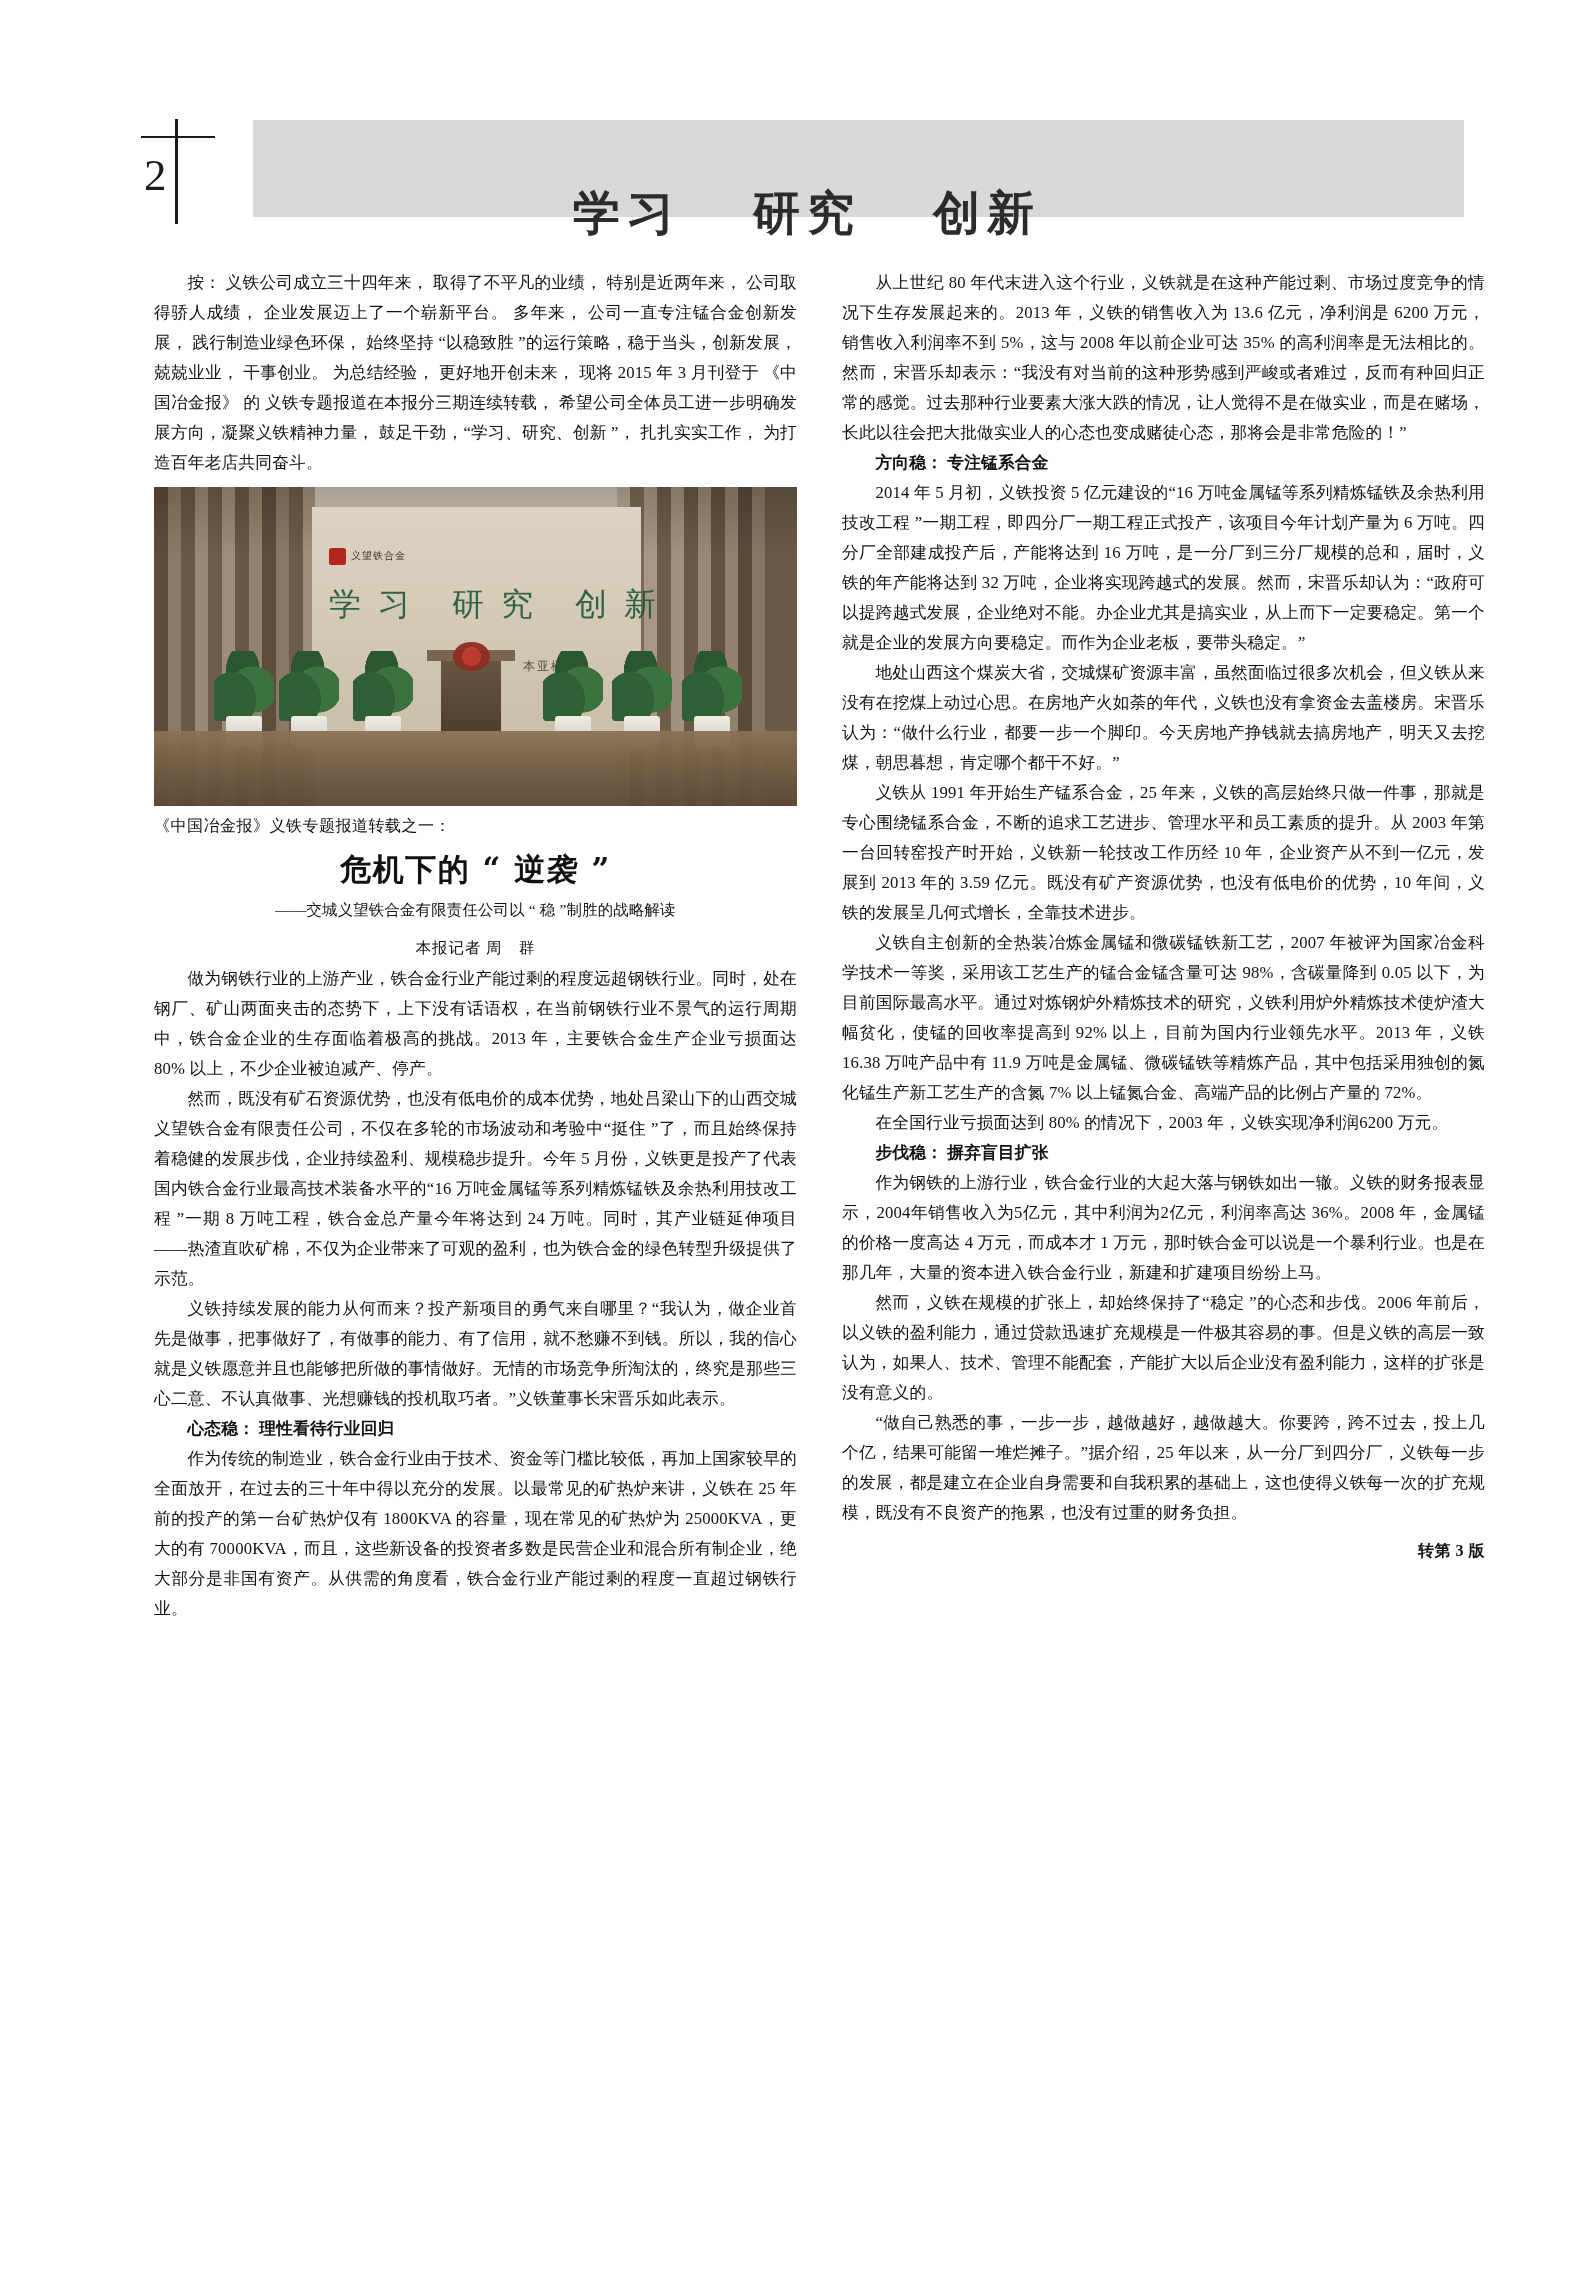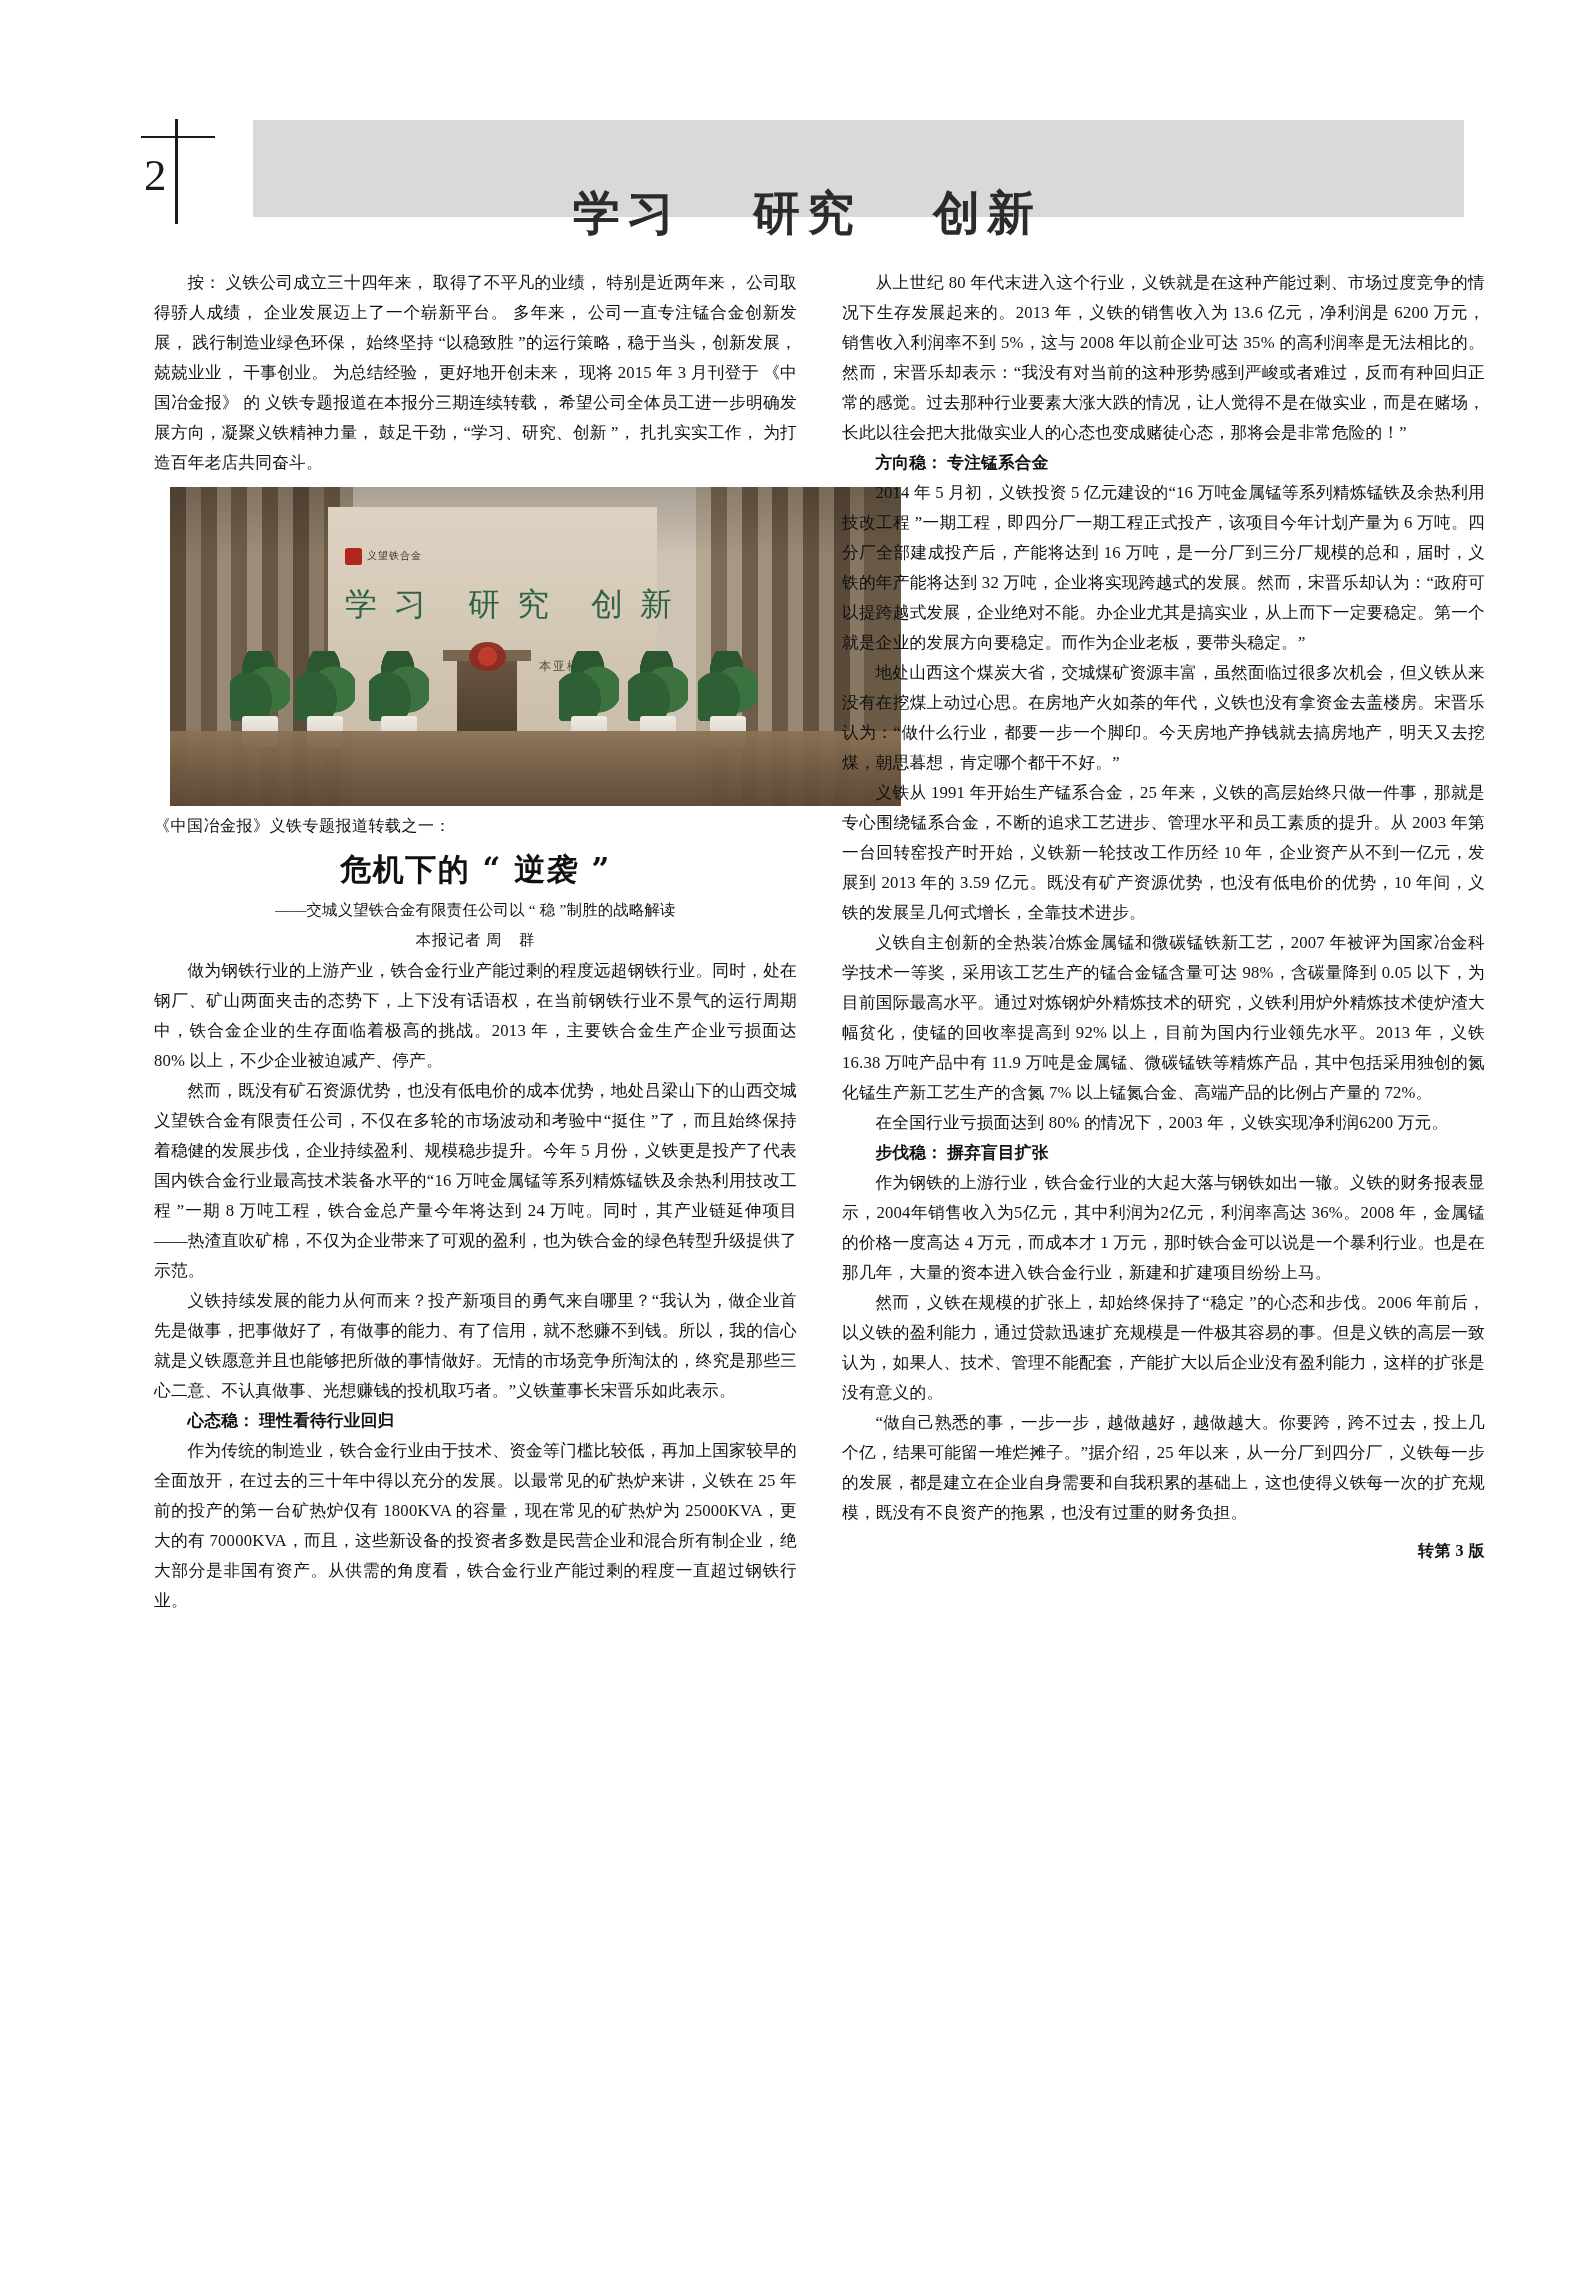--- a/index.html
+++ b/index.html
@@ -108,22 +108,22 @@
   }
   .subhead {
     margin: 0;
     text-indent: 2em;
     font-weight: 700;
     letter-spacing: 0.2px;
   }
 
   
   .photo-wrap {
-    margin: 9px 0 0 16px;
-    width: 731px;
+    margin: 9px 0 0 0;
+    width: 643px;
     height: 319px;
     position: relative;
     overflow: hidden;
     background: #b9a68f;
   }
   .photo {
     position: absolute;
     inset: 0;
     background:
       linear-gradient(180deg, rgba(0,0,0,0.18), rgba(0,0,0,0) 22%),
@@ -242,21 +242,21 @@
   }
   .headline {
     margin: 15px 0 0 0;
     text-align: center;
     font-size: 31px;
     font-weight: 700;
     letter-spacing: 1.5px;
     font-family: "DejaVu Serif", "Liberation Serif", serif;
   }
   .subdeck {
-    margin: 13px 0 4px 0;
+    margin: 13px 0 12px 0;
     text-align: center;
     font-size: 15.4px;
     line-height: 26px;
     letter-spacing: 0.2px;
   }
   .byline {
     margin: 0 0 3px 0;
     text-align: center;
     font-size: 15.4px;
     line-height: 26px;

